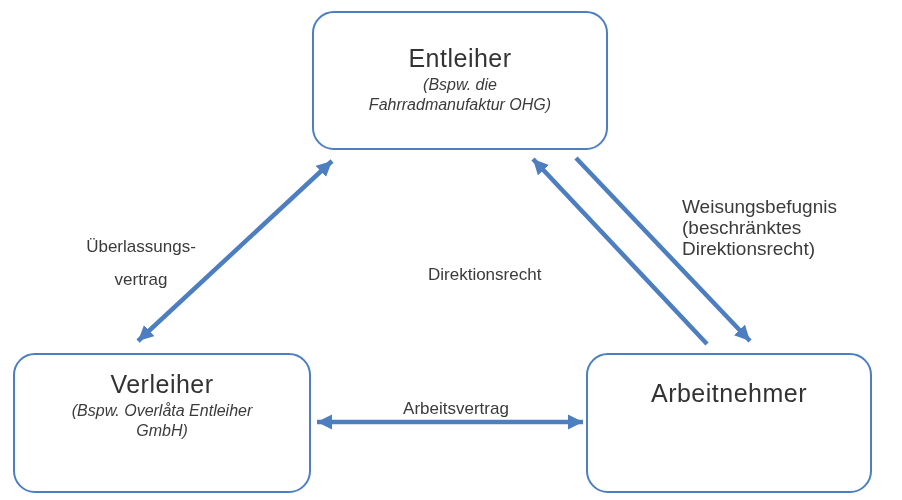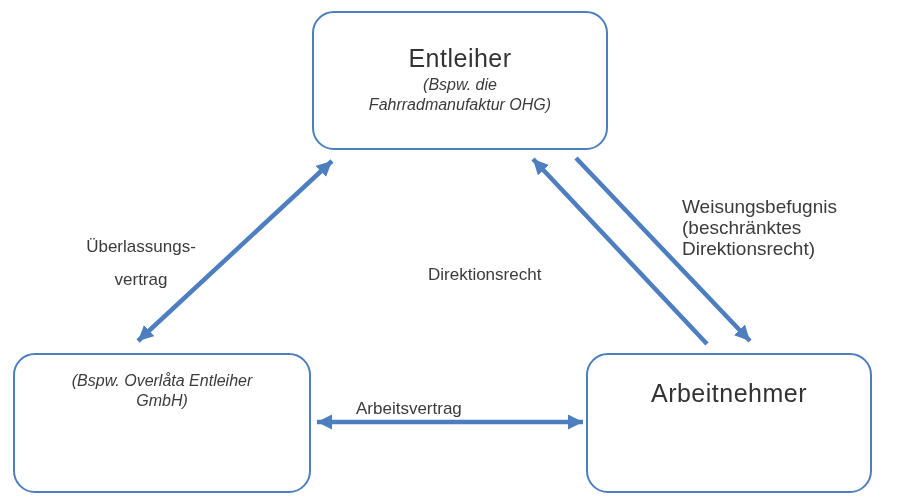--- a/index.html
+++ b/index.html
@@ -47,21 +47,21 @@
   .edge-label{
     position:absolute;
     font-size:17px;
     line-height:24px;
     white-space:pre-line;
     color:var(--text);
   }
   .label-ueberlassungsvertrag{left:58px;top:202px;width:166px;text-align:center;line-height:33px;margin-top:28px;}
   .label-arbeitsleistung{left:428px;top:263px;}
   .label-weisungsbefugnis{left:682px;top:196px;line-height:21px;font-size:19px;}
-  .label-arbeitsvertrag{left:356px;top:397px;width:200px;text-align:left;}
+  .label-arbeitsvertrag{left:356px;top:397px;width:200px;text-align:center;}
 </style>
 </head>
 <body>
 
 <div class="canvas">
 
   <svg class="arrows" viewBox="0 0 902 500" xmlns="http://www.w3.org/2000/svg">
     <defs>
       <marker id="ah" viewBox="0 0 10 10" refX="10" refY="5" markerWidth="3.4" markerHeight="3.4" orient="auto-start-reverse">
         <path class="head" d="M0,0 L10,5 L0,10 Z"></path>
@@ -73,20 +73,21 @@
     <line x1="576" y1="158" x2="750" y2="341" marker-end="url(#ah)"></line>
   </svg>
 
   <div class="node node-entleiher">
     <div class="node-title">Entleiher</div>
     <div class="node-subtitle">(Bspw. die
 Fahrradmanufaktur OHG)</div>
   </div>
 
   <div class="node node-verleiher">
+    <div class="node-title">Verleiher</div>
     <div class="node-subtitle">(Bspw. Overlåta Entleiher
 GmbH)</div>
   </div>
 
   <div class="node node-arbeitnehmer">
     <div class="node-title">Arbeitnehmer</div>
   </div>
 
   <div class="edge-label label-ueberlassungsvertrag">Überlassungs-
 vertrag</div>

